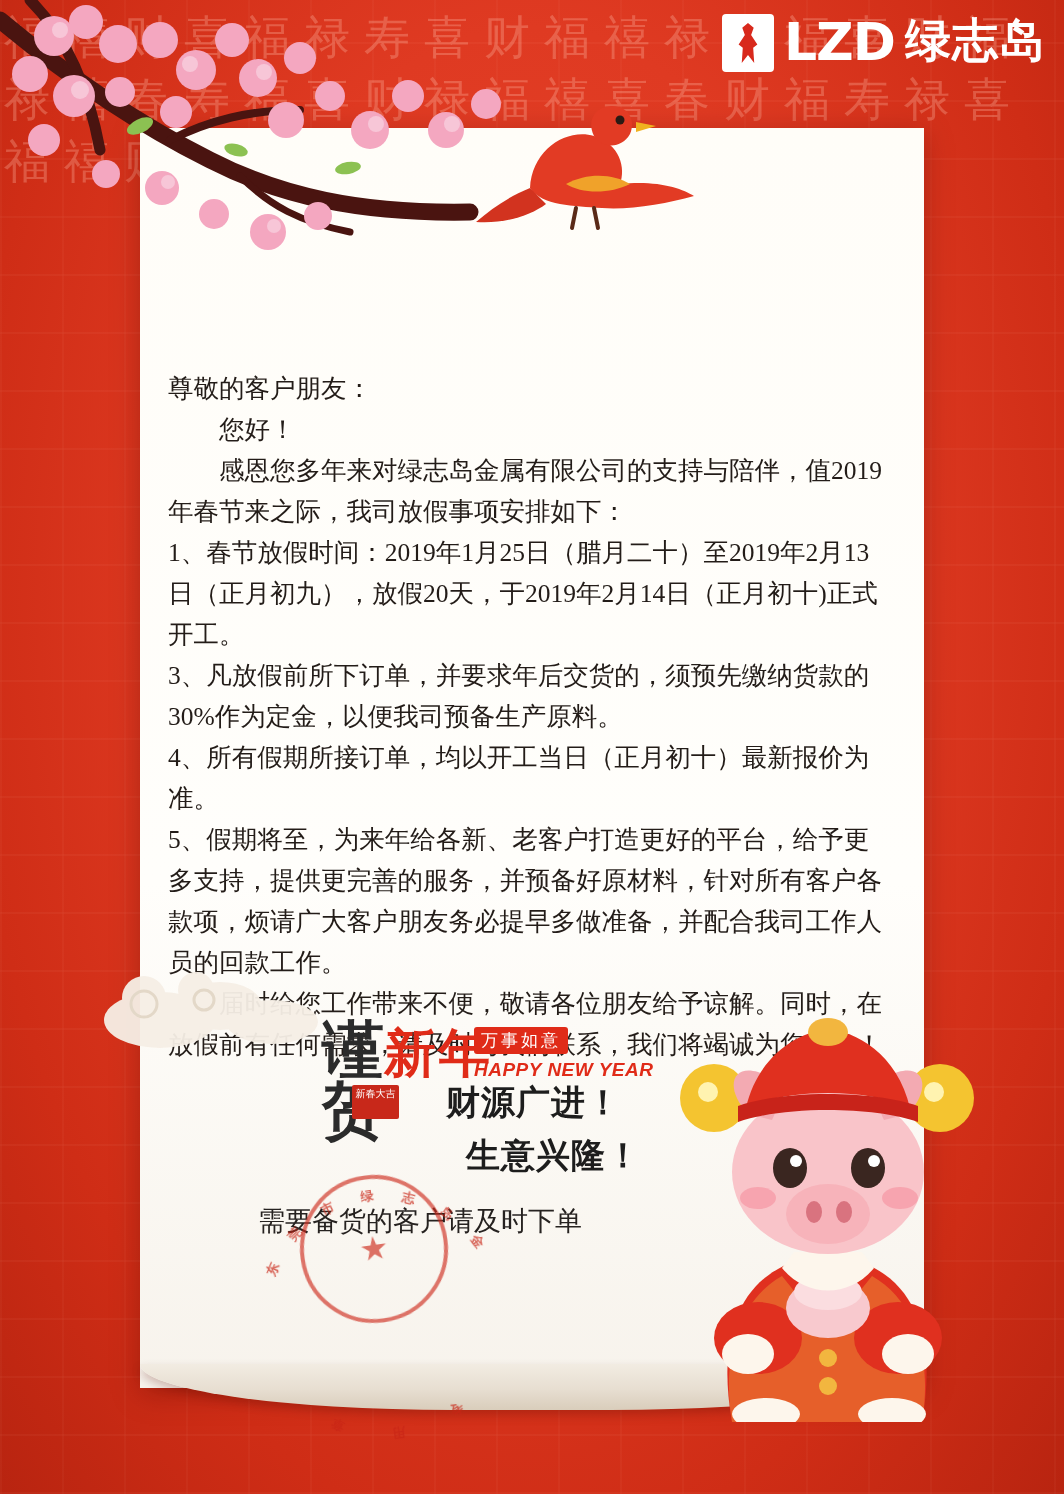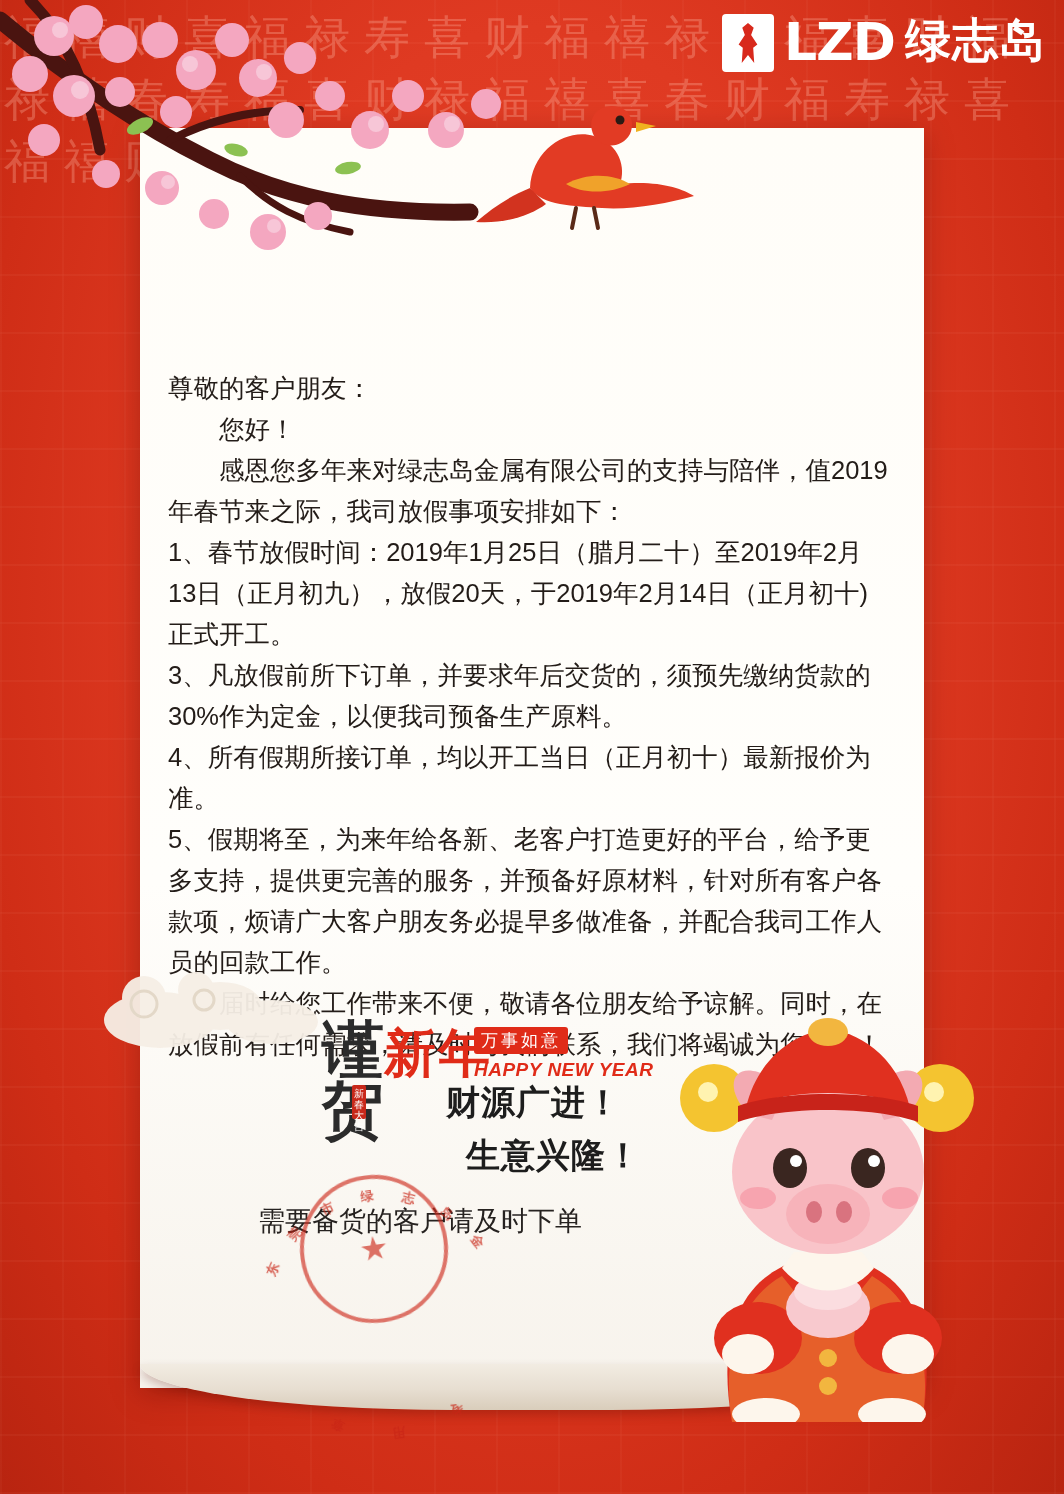--- a/index.html
+++ b/index.html
@@ -167,21 +167,21 @@
   
   .body-text {
     position: absolute;
     left: 168px;
     top: 368px;
     width: 720px;
     z-index: 33;
     color: #231c18;
     font-size: 25.5px;
     line-height: 41px;
-    font-family: Liberation Sans, sans-serif;
+    font-family: Liberation Serif, serif;
   }
   .body-text p {
     margin: 0;
   }
   .indent { text-indent: 2em; }
   
   .greet {
     position: absolute;
     left: 322px;
     top: 1015px;
@@ -245,21 +245,21 @@
     font-size: 34px;
     font-weight: bold;
     color: #1d1d1d;
     letter-spacing: 1px;
     margin-left: 20px;
   }
   .seal-small {
     position: absolute;
     left: 30px;
     top: 70px;
-    width: 14px;
+    width: 47px;
     height: 34px;
     background: #c8281a;
     color: #fff;
     font-size: 10px;
     line-height: 11px;
     text-align: center;
     padding-top: 3px;
     box-sizing: border-box;
     border-radius: 2px;
     letter-spacing: 0;

